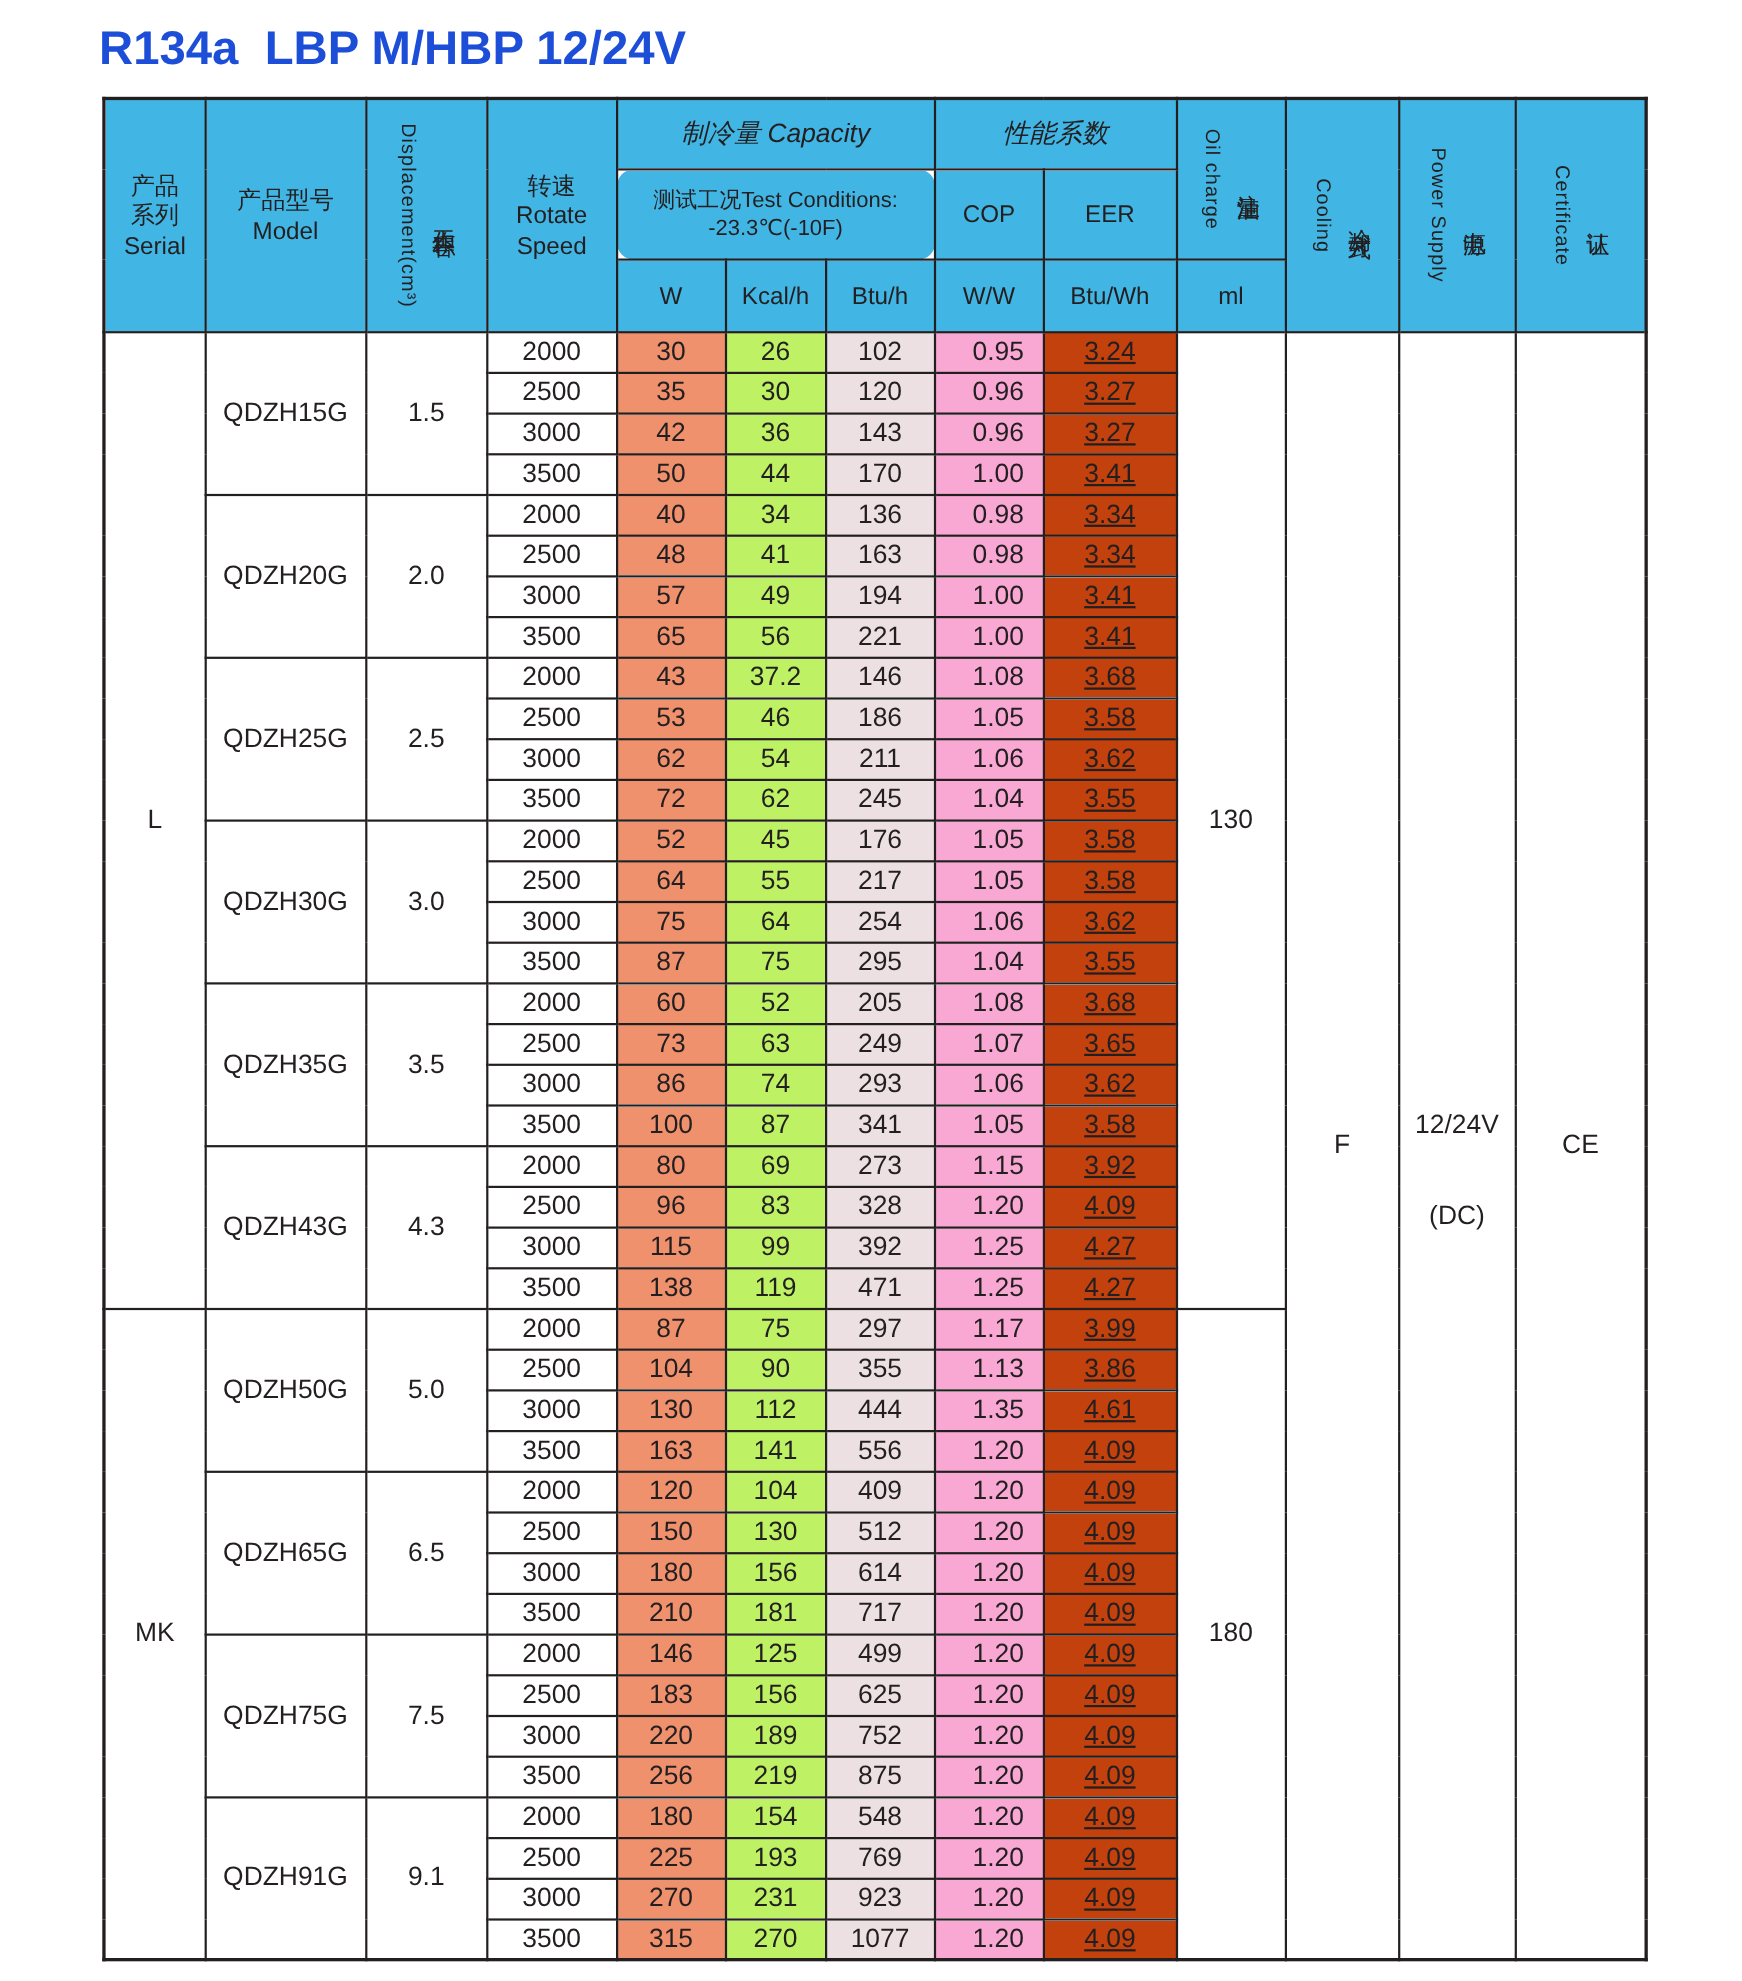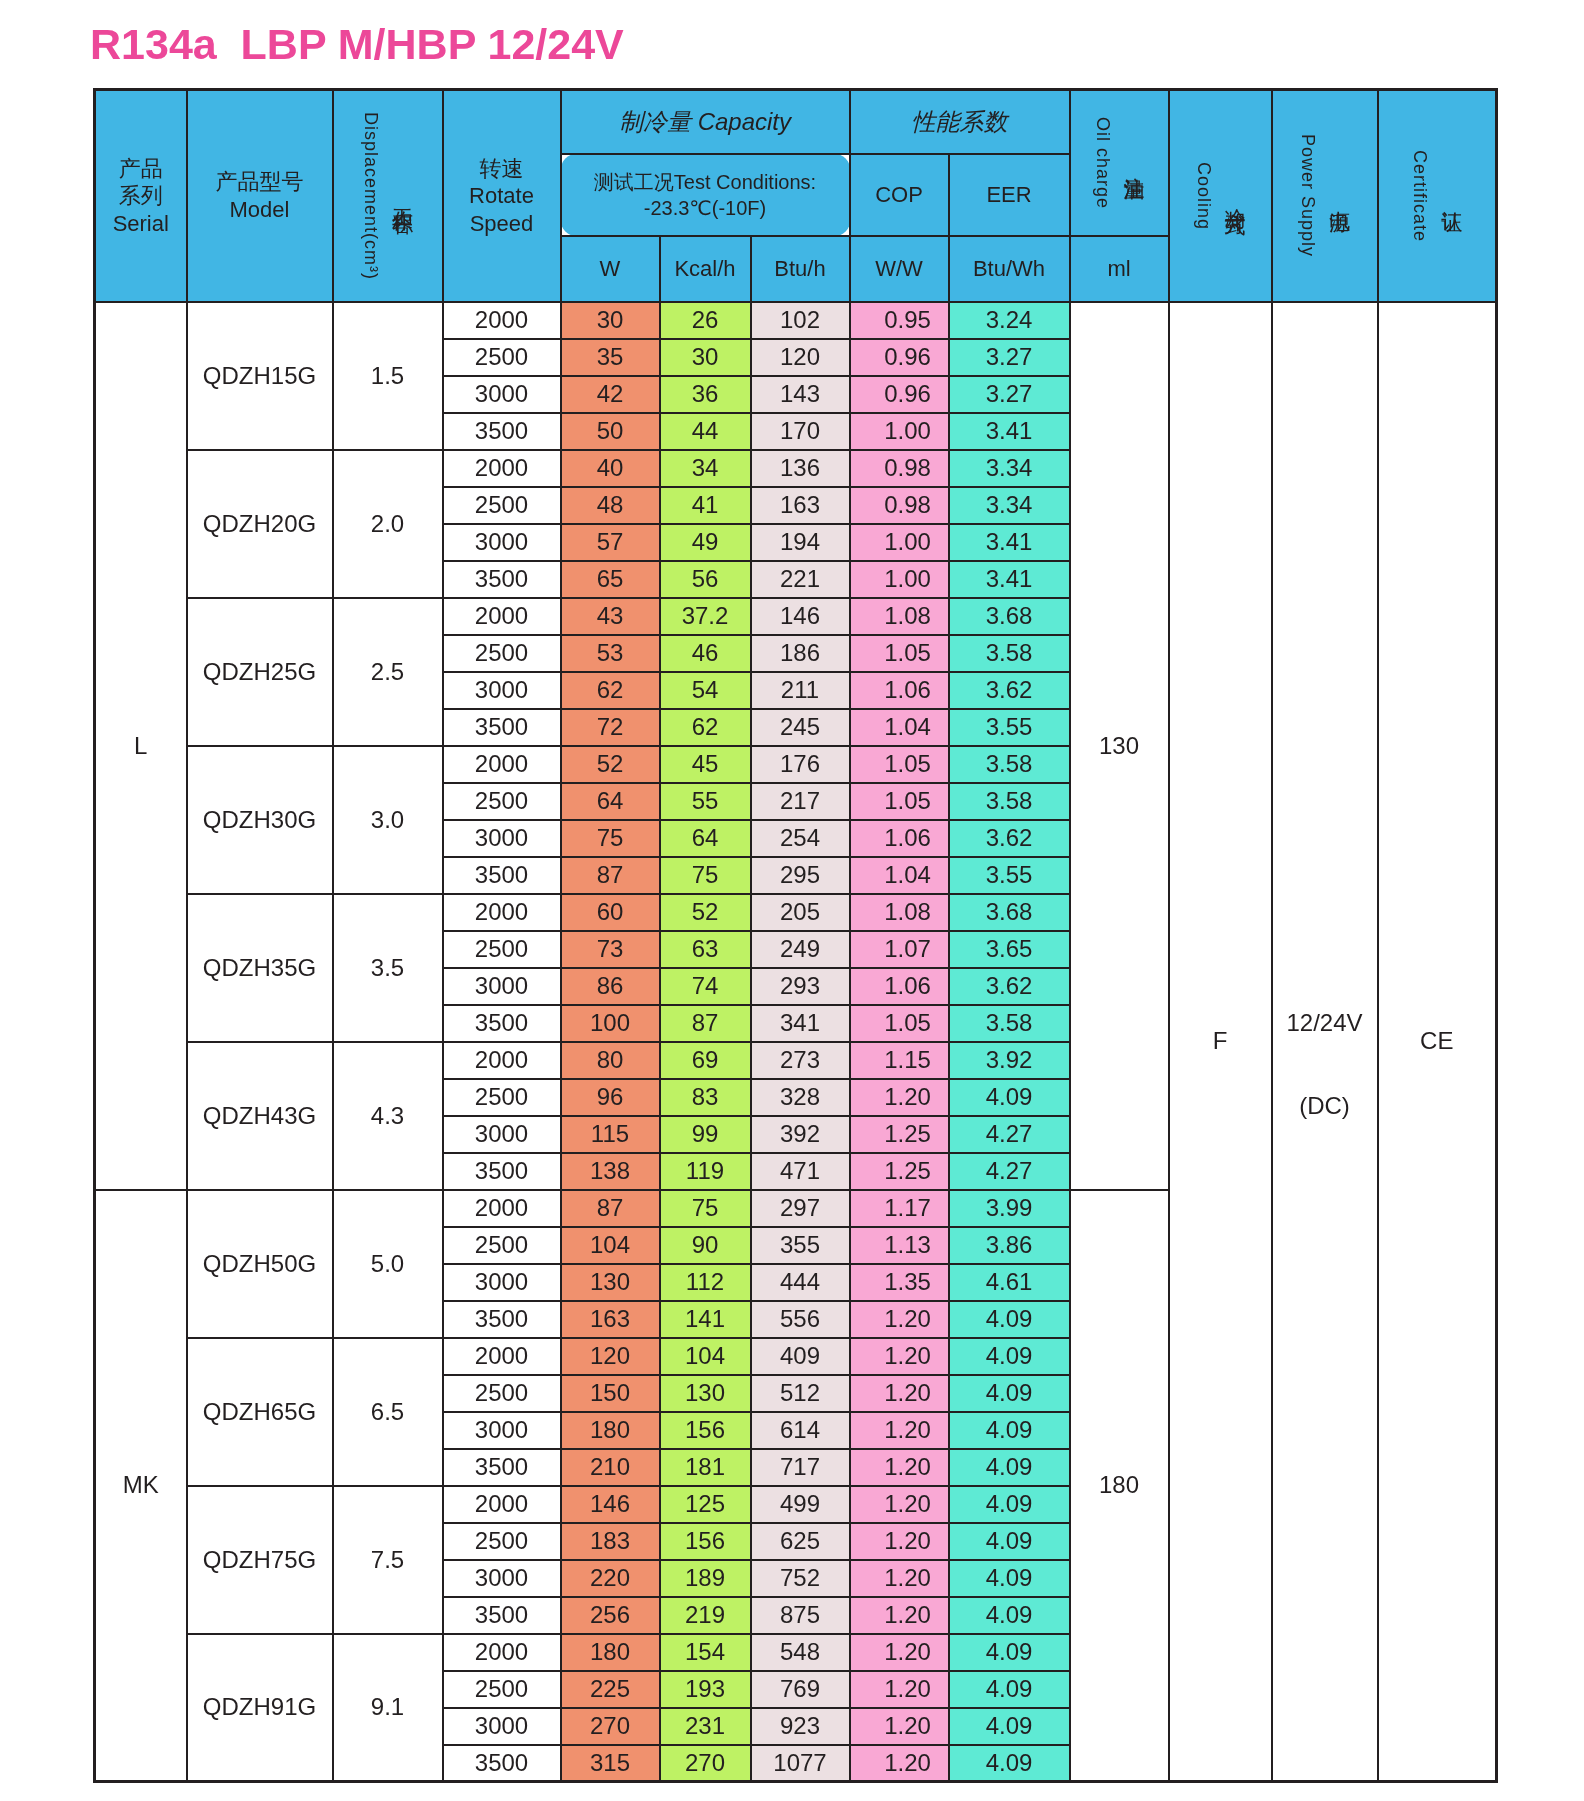--- a/index.html
+++ b/index.html
@@ -6,21 +6,21 @@
   body{
     width:1584px;height:1801px;position:relative;
     font-family:"Liberation Sans","DejaVu Sans",sans-serif;
     color:#231f20;
     -webkit-font-smoothing:antialiased;
   }
   .page{position:relative;width:1584px;height:1801px;overflow:hidden;background:#fff;}
 
   .title{
     position:absolute;left:90px;top:20px;margin:0;
-    font-size:43px;font-weight:bold;color:#ec4899;
+    font-size:43px;font-weight:bold;color:#1d4ed8;
     letter-spacing:0px;white-space:pre;
   }
 
   table.spec{
     position:absolute;left:93px;top:88px;width:1402px;
     border-collapse:collapse;table-layout:fixed;
     border:3px solid #231f20;
   }
   .spec th,.spec td{
     border:2px solid #231f20;
@@ -40,21 +40,21 @@
   .vwrap{display:flex;flex-direction:row;align-items:center;justify-content:center;gap:7px;}
   .ven{writing-mode:vertical-rl;font-size:18px;letter-spacing:1px;display:inline-block;}
   .vzh{writing-mode:vertical-rl;font-size:21px;letter-spacing:2px;display:inline-block;}
 
   .spec tbody tr{height:37px;}
   .spec tbody td{font-size:24px;background:#ffffff;}
   .spec td.c-w{background:#f0916e;}
   .spec td.c-kcal{background:#bef264;margin-top:23px;}
   .spec td.c-btu{background:#ece0e2;}
   .spec td.c-cop{background:#f9a8d4;padding-left:17px;}
-  .spec td.c-eer{background:#5eead4;}
+  .spec td.c-eer{background:#c2410c;text-decoration:underline;}
   .spec td.c-power div{line-height:1.45;margin-top:48px;}
 </style>
 </head>
 <body>
 
 <div class="page">
 
   <h1 class="title">R134a  LBP M/HBP 12/24V</h1>
 
   <table class="spec">

